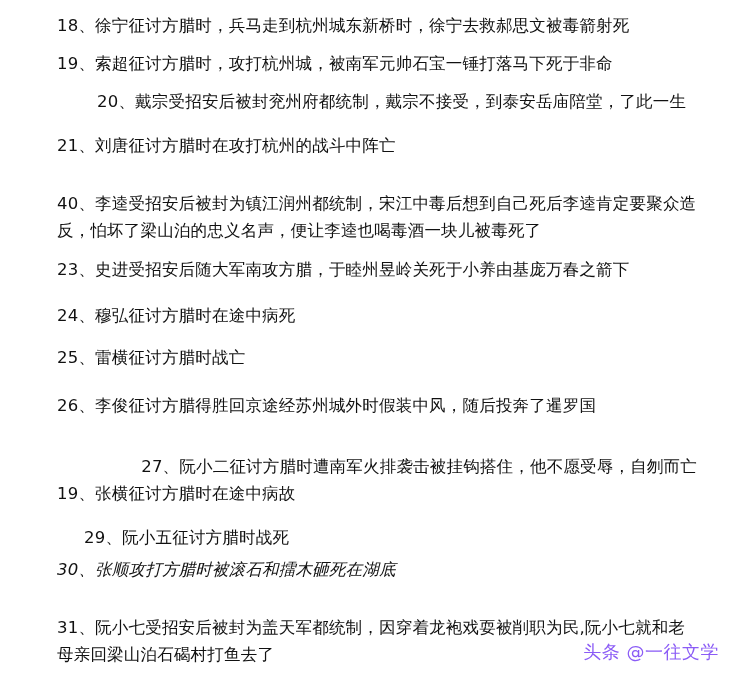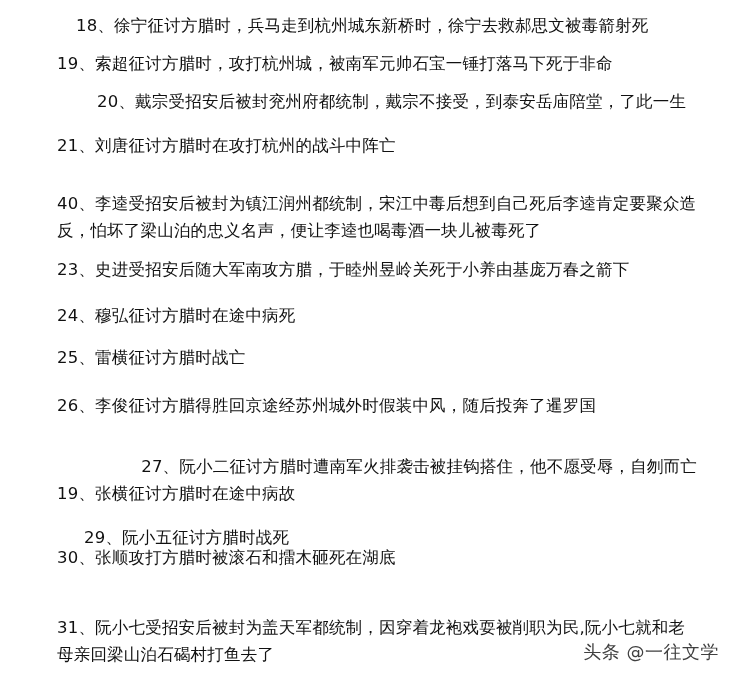--- a/index.html
+++ b/index.html
@@ -28,39 +28,39 @@
       font-size: 16.5px;
       line-height: 27px;
       letter-spacing: 0.2px;
       white-space: normal;
     }
     .watermark {
       position: absolute;
       right: 16px;
       top: 640px;
       font-size: 18px;
-      color: #404040;
+      color: #8b5cf6;
       font-family: "DejaVu Sans", "Liberation Sans", sans-serif;
       text-shadow: 0 0 1px #ffffff, 0 0 2px #ffffff;
       letter-spacing: 0.5px;
     }
   </style>
 </head>
 <body>
 
 <div class="doc">
-  <div class="entry" style="top:12px;margin-left:19px;">18、徐宁征讨方腊时，兵马走到杭州城东新桥时，徐宁去救郝思文被毒箭射死</div>
+  <div class="entry" style="top:12px;">18、徐宁征讨方腊时，兵马走到杭州城东新桥时，徐宁去救郝思文被毒箭射死</div>
   <div class="entry" style="top:50px;">19、索超征讨方腊时，攻打杭州城，被南军元帅石宝一锤打落马下死于非命</div>
   <div class="entry" style="top:88px;margin-left:40px;">20、戴宗受招安后被封兖州府都统制，戴宗不接受，到泰安岳庙陪堂，了此一生</div>
   <div class="entry" style="top:132px;">21、刘唐征讨方腊时在攻打杭州的战斗中阵亡</div>
   <div class="entry" style="top:190px;">40、李逵受招安后被封为镇江润州都统制，宋江中毒后想到自己死后李逵肯定要聚众造反，怕坏了梁山泊的忠义名声，便让李逵也喝毒酒一块儿被毒死了</div>
   <div class="entry" style="top:256px;">23、史进受招安后随大军南攻方腊，于睦州昱岭关死于小养由基庞万春之箭下</div>
   <div class="entry" style="top:302px;">24、穆弘征讨方腊时在途中病死</div>
   <div class="entry" style="top:344px;">25、雷横征讨方腊时战亡</div>
   <div class="entry" style="top:392px;">26、李俊征讨方腊得胜回京途经苏州城外时假装中风，随后投奔了暹罗国</div>
   <div class="entry" style="top:453px;text-align:right;">27、阮小二征讨方腊时遭南军火排袭击被挂钩搭住，他不愿受辱，自刎而亡</div>
   <div class="entry" style="top:480px;">19、张横征讨方腊时在途中病故</div>
   <div class="entry" style="top:524px;margin-left:27px;">29、阮小五征讨方腊时战死</div>
-  <div class="entry" style="top:544px;">30、张顺攻打方腊时被滚石和擂木砸死在湖底</div>
+  <div class="entry" style="top:556px;font-style:italic;">30、张顺攻打方腊时被滚石和擂木砸死在湖底</div>
   <div class="entry" style="top:614px;">31、阮小七受招安后被封为盖天军都统制，因穿着龙袍戏耍被削职为民,阮小七就和老母亲回梁山泊石碣村打鱼去了</div>
 </div>
 
 <div class="watermark">头条 @一往文学</div>
 
 </body></html>

